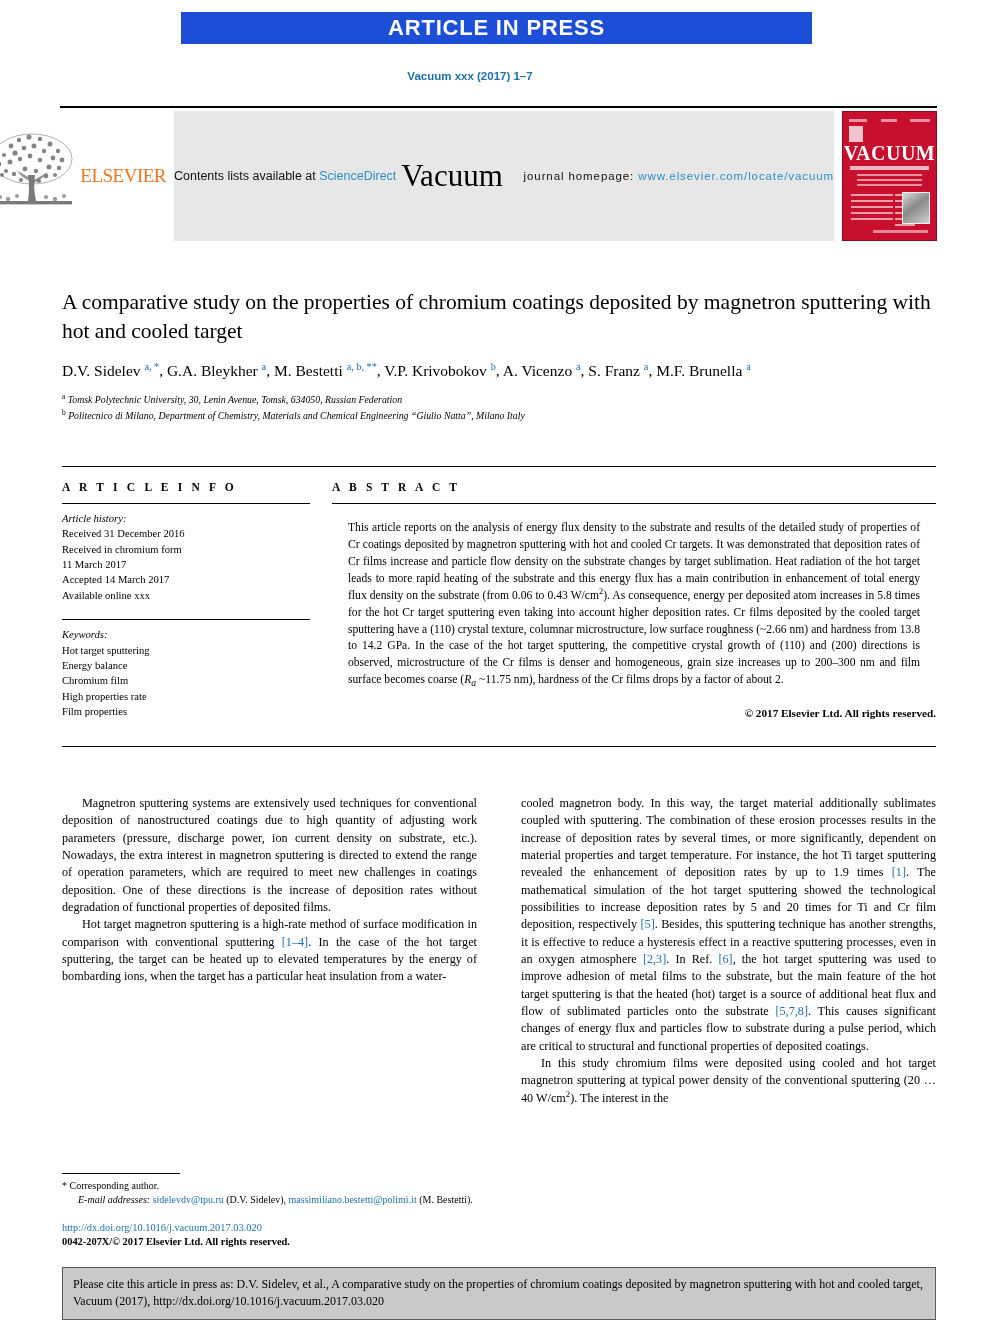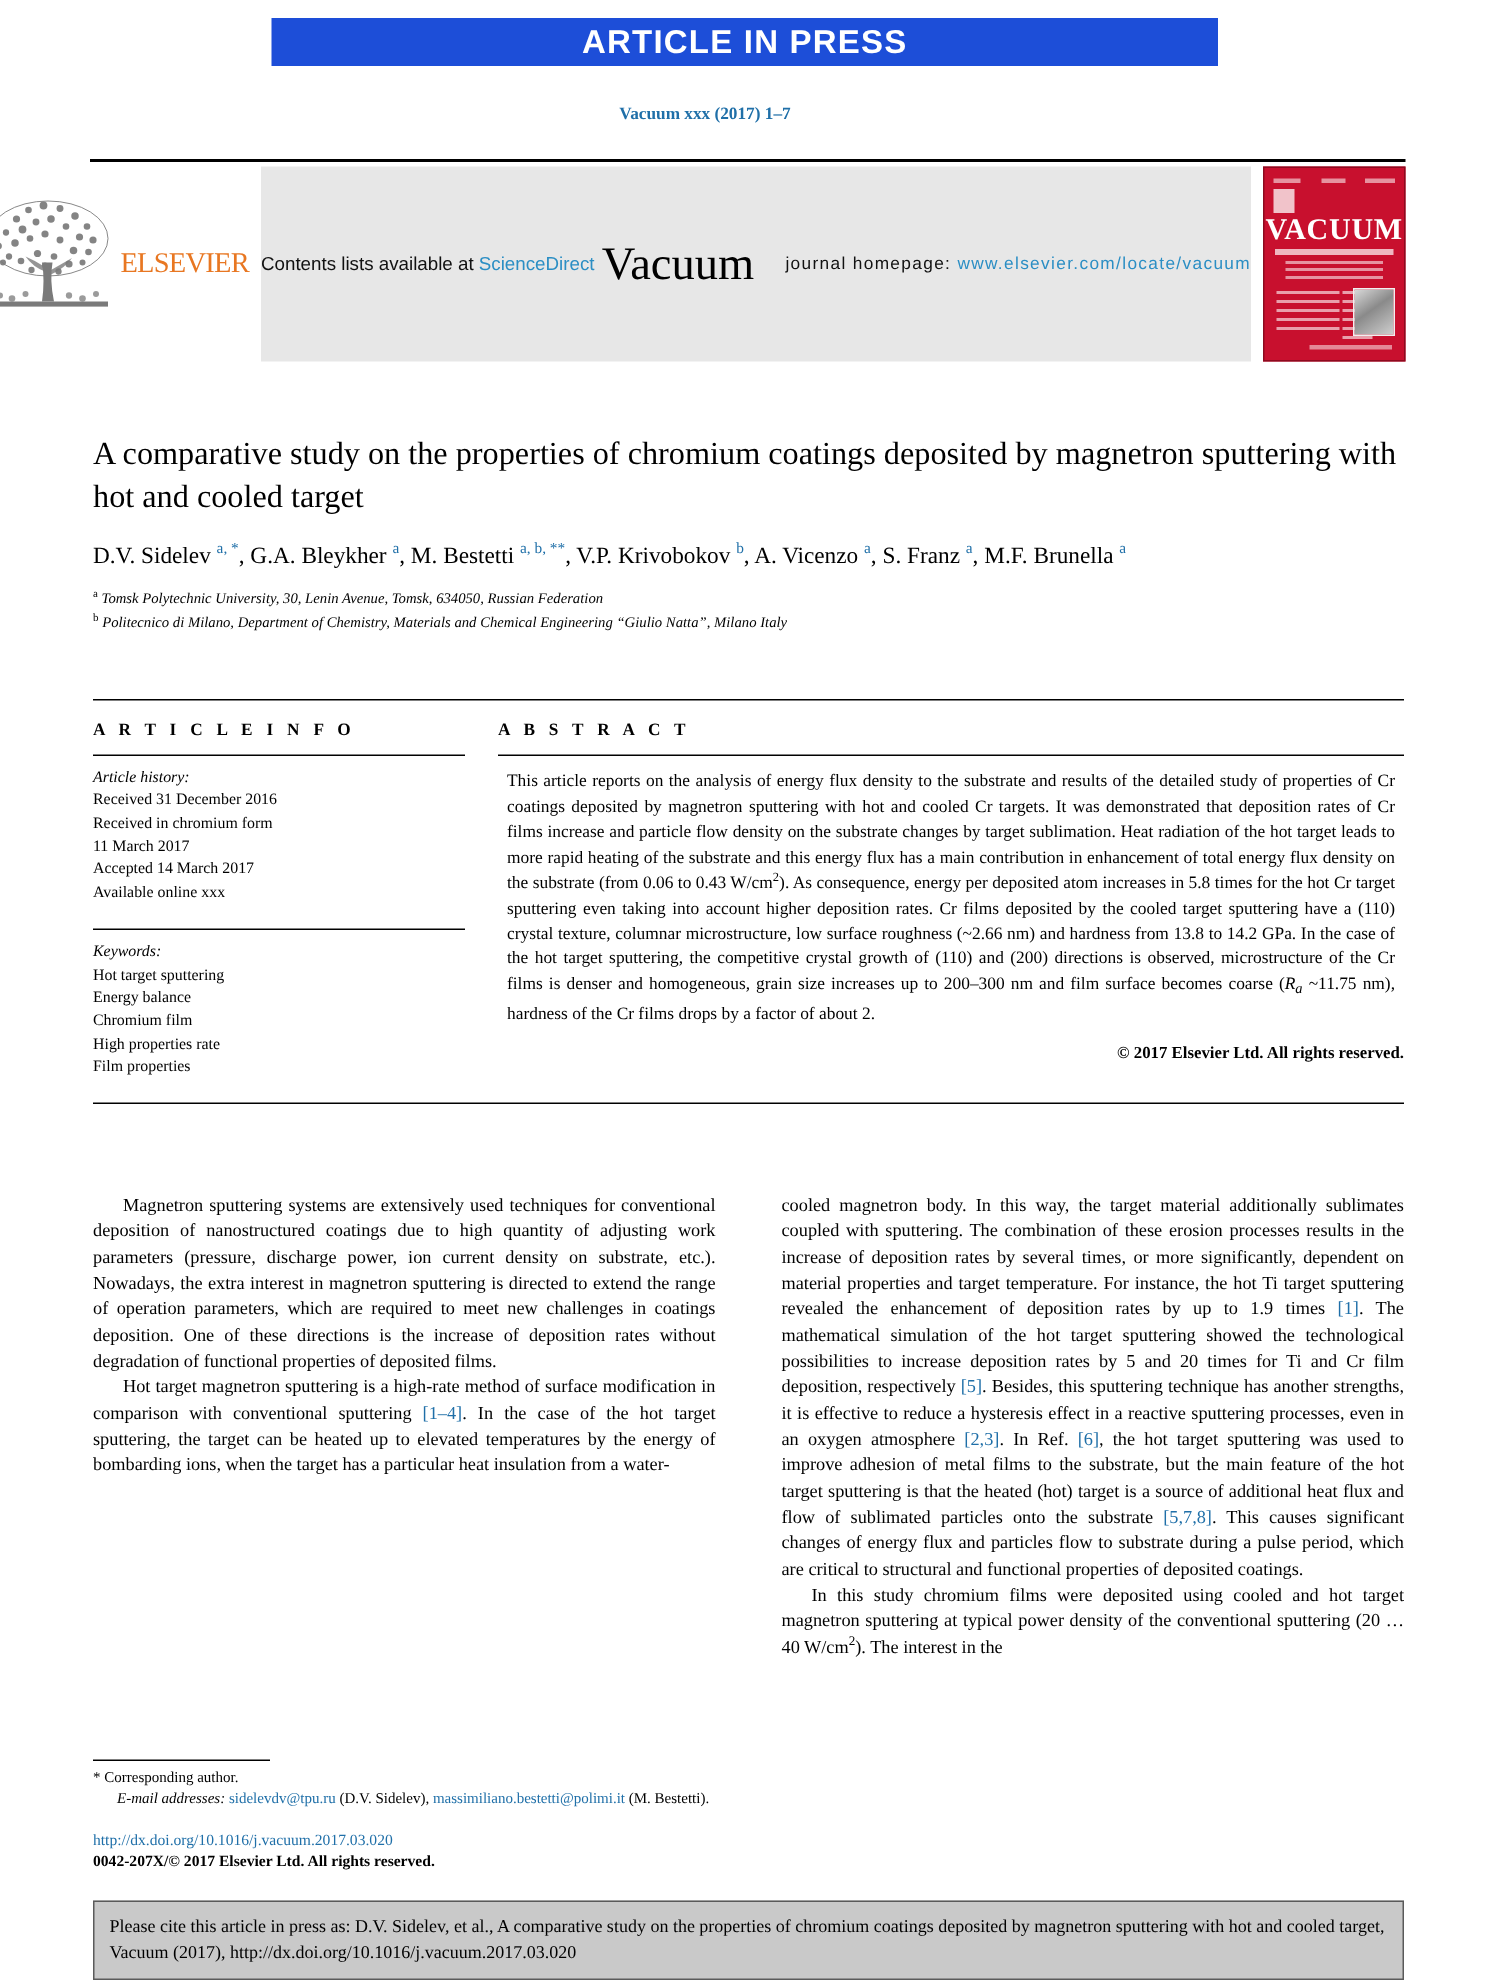--- a/index.html
+++ b/index.html
@@ -41,21 +41,21 @@
     color: #ffffff;
   }
 
   
   .running-head {
     position: absolute;
     left: 0;
     top: 70px;
     width: 940px;
     text-align: center;
-    font-family: Liberation Serif, serif;
+    font-family: Liberation Sans, sans-serif;
     font-weight: bold;
     font-size: 11.5px;
     color: #1f6fa8;
   }
 
   
   .masthead {
     position: absolute;
     left: 60px;
     top: 106px;
@@ -307,21 +307,21 @@
   }
   .info-gap { height: 16px; }
   .abstract-rule {
     border-top: 1.2px solid #000;
     margin: 0 0 9px 0;
   }
   .abstract-text {
     font-size: 11.6px;
     line-height: 1.46;
     text-align: justify;
-    margin: 6px;
+    margin: 16px;
   }
   .abstract-text sup { font-size: 0.72em; vertical-align: super; line-height:0; }
   .copyright-line {
     text-align: right;
     font-size: 11.2px;
     margin-top: 11px;
     font-weight: bold;
   }
 
   

